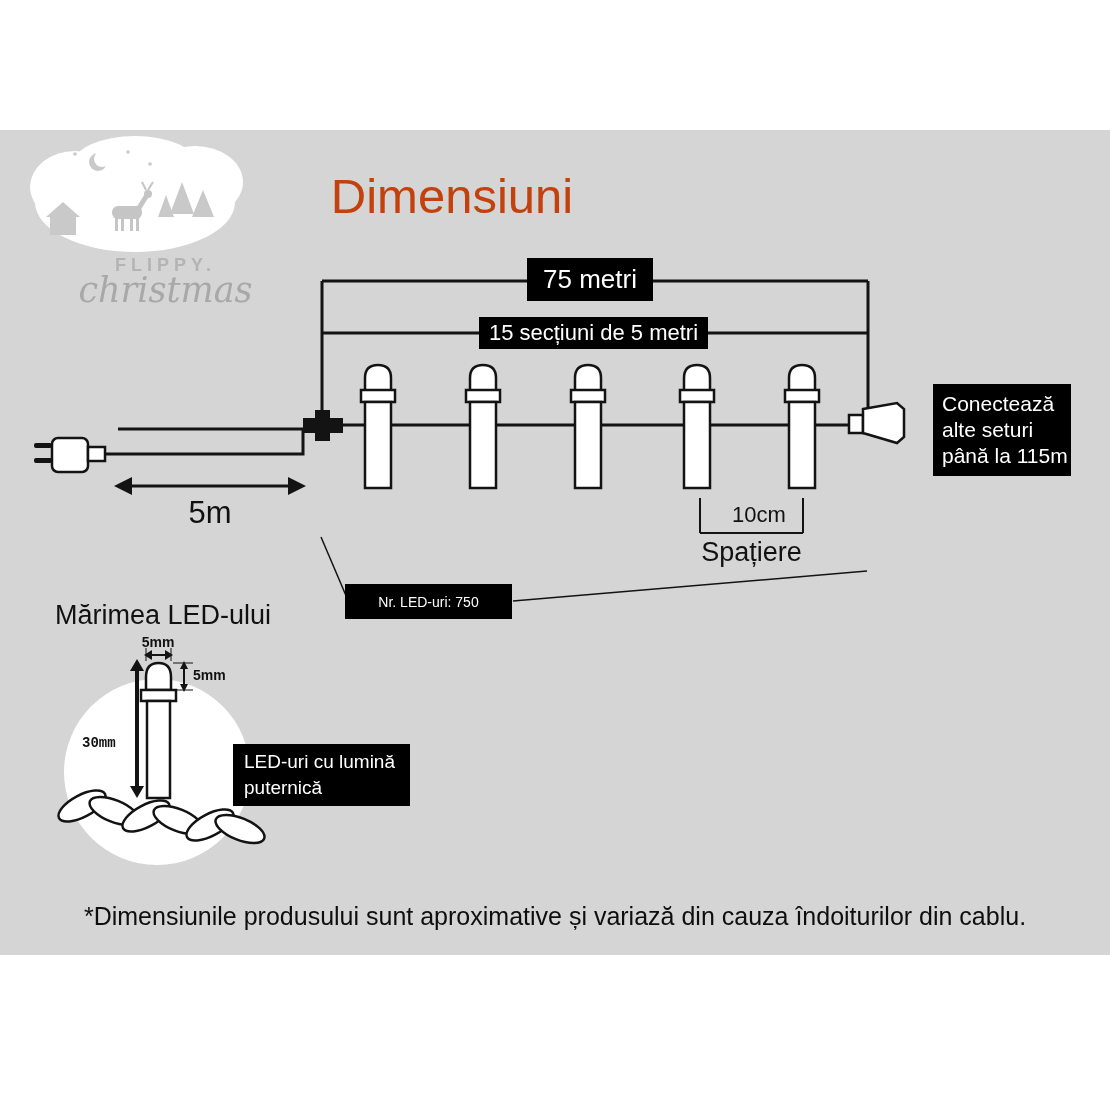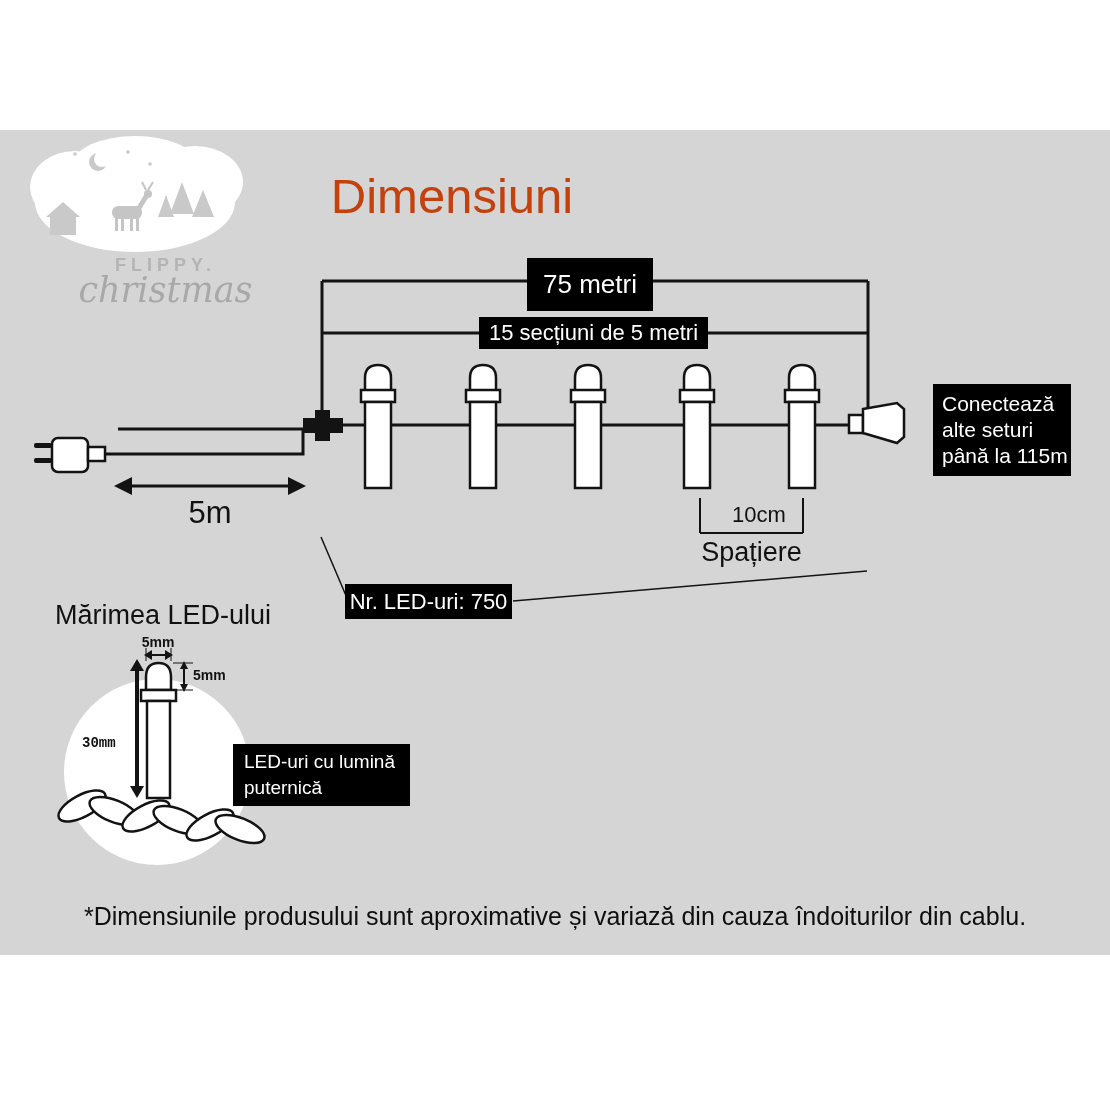--- a/index.html
+++ b/index.html
@@ -8,24 +8,24 @@
   #page { position:relative; width:1110px; height:1110px; background:#ffffff; overflow:hidden; }
   #gray-band { position:absolute; left:0; top:130px; width:1110px; height:825px; background:#d5d5d6; z-index:0; }
   svg.layer { position:absolute; left:0; top:0; z-index:1; }
   .lbl { position:absolute; z-index:3; color:#111; }
   .blackbox { position:absolute; z-index:3; background:#000; color:#fff;
               display:flex; align-items:center; justify-content:center; }
   .blackbox.multi { flex-direction:column; align-items:flex-start; justify-content:center; white-space:nowrap; }
 
   #title { left:0; top:168px; width:904px; text-align:center; font-size:49px; color:#c2410c; }
 
-  #box-75       { left:527px; top:258px; width:126px; height:53px; font-size:26px; }
+  #box-75       { left:527px; top:258px; width:126px; height:43px; font-size:26px; }
   #box-sections { left:479px; top:317px; width:229px; height:32px; font-size:22px; }
   #box-connect  { left:933px; top:384px; width:138px; height:92px; font-size:21px; line-height:1.24; padding-left:9px; }
-  #box-count    { left:345px; top:584px; width:167px; height:35px; font-size:22px; }
+  #box-count    { left:345px; top:584px; width:167px; height:35px; font-size:14px; }
   #box-callout  { left:233px; top:744px; width:177px; height:62px; font-size:19px; line-height:1.35; padding-left:11px; }
 
   #lbl-5m       { left:150px; top:495px; width:120px; text-align:center; font-size:31px; }
   #lbl-10cm     { left:700px; top:502px; width:118px; text-align:center; font-size:22px; }
   #lbl-spatiere { left:660px; top:537px; width:183px; text-align:center; font-size:27px; }
   #lbl-size-heading { left:55px; top:600px; width:320px; font-size:27px; }
   #lbl-5mm-top  { left:130px; top:634px; width:56px; text-align:center; font-size:14px; font-weight:bold; }
   #lbl-5mm-side { left:193px; top:667px; font-size:14px; font-weight:bold; }
   #lbl-30mm     { left:82px; top:735px; font-size:14px; font-weight:bold;font-family:Liberation Mono, monospace; }
   #footnote     { left:0; top:902px; width:1110px; text-align:center; font-size:25px; color:#0e0e0e; }

